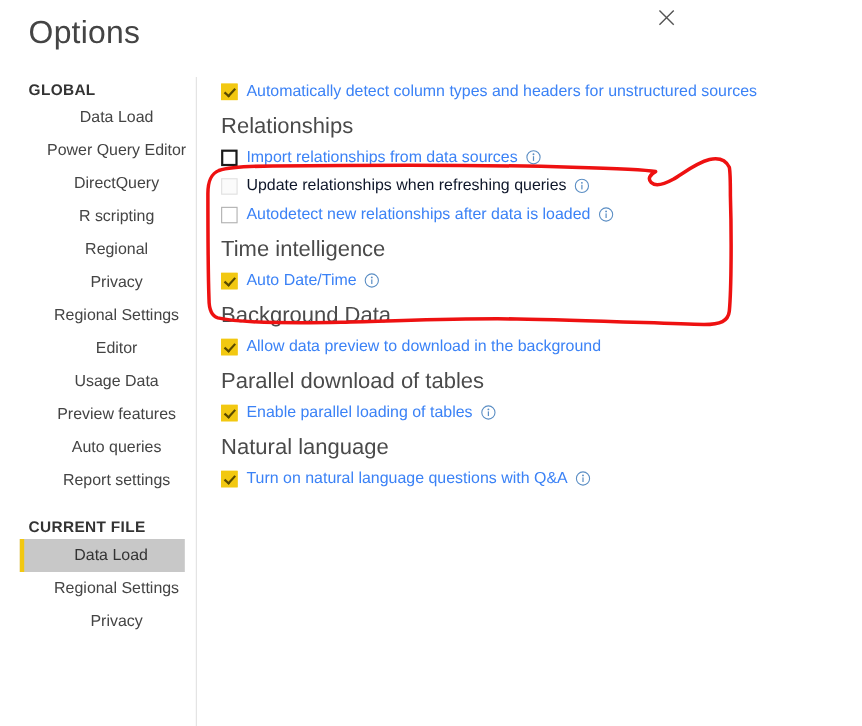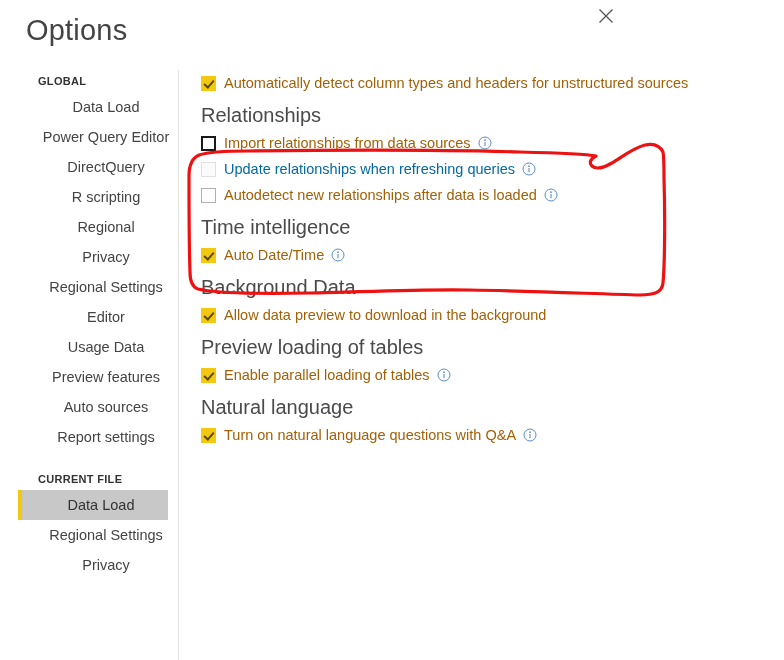--- a/index.html
+++ b/index.html
@@ -65,25 +65,25 @@
   }
   #sidebar-divider {
     position: absolute;
     left: 178px;
     top: 0px;
     width: 1px;
     height: 590px;
     background: #e2e2e2;
   }
   .nav-group-title {
-    font-size: 11px;
+    font-size: 14px;
     font-weight: bold;
     color: #333333;
     letter-spacing: 0.3px;
-    padding-left: 38px;
+    padding-left: 26px;
     height: 22px;
     line-height: 22px;
   }
   .nav-item {
     position: relative;
     font-size: 14.5px;
     color: #444444;
     height: 30px;
     line-height: 30px;
     padding-left: 34px;
@@ -130,24 +130,24 @@
     white-space: nowrap;
   }
   .opt-row {
     display: flex;
     align-items: center;
     height: 26px;
     white-space: nowrap;
   }
   .opt-label {
     font-size: 14.5px;
-    color: #a16207;
+    color: #3b82f6;
     margin-left: 8px;
   }
-  .opt-row.disabled .opt-label { color: #0369a1; }
+  .opt-row.disabled .opt-label { color: #0f172a; }
 
   
   .cb {
     width: 15px;
     height: 15px;
     box-sizing: border-box;
     flex: 0 0 auto;
     position: relative;
     cursor: pointer;
     display: inline-block;
@@ -222,21 +222,21 @@
       <div class="nav-item">Data Load</div>
       <div class="nav-item">Power Query Editor</div>
       <div class="nav-item">DirectQuery</div>
       <div class="nav-item">R scripting</div>
       <div class="nav-item">Regional</div>
       <div class="nav-item">Privacy</div>
       <div class="nav-item">Regional Settings</div>
       <div class="nav-item">Editor</div>
       <div class="nav-item">Usage Data</div>
       <div class="nav-item">Preview features</div>
-      <div class="nav-item">Auto sources</div>
+      <div class="nav-item">Auto queries</div>
       <div class="nav-item">Report settings</div>
       <div style="height: 16px;"></div>
       <div class="nav-group-title">CURRENT FILE</div>
       <div class="nav-item selected">Data Load</div>
       <div class="nav-item">Regional Settings</div>
       <div class="nav-item">Privacy</div>
     </div>
   <div id="sidebar-divider"></div>
 
   <div id="main">
@@ -297,21 +297,21 @@
         </div>
       </div>
       <div class="section">
         <div class="section-heading">Background Data</div>
         <div class="opt-row">
           <span class="cb checked"></span>
           <span class="opt-label">Allow data preview to download in the background</span>
         </div>
       </div>
       <div class="section">
-        <div class="section-heading">Preview loading of tables</div>
+        <div class="section-heading">Parallel download of tables</div>
         <div class="opt-row">
           <span class="cb checked"></span>
           <span class="opt-label">Enable parallel loading of tables</span>
           <span class="info-icon">
             <svg width="14" height="14" viewBox="0 0 14 14">
               <circle cx="7" cy="7" r="6" fill="none" stroke="#5b8ec4" stroke-width="1"></circle>
               <circle cx="7" cy="4.2" r="0.85" fill="#5b8ec4"></circle>
               <rect x="6.45" y="6" width="1.1" height="4.2" fill="#5b8ec4"></rect>
             </svg>
           </span>

